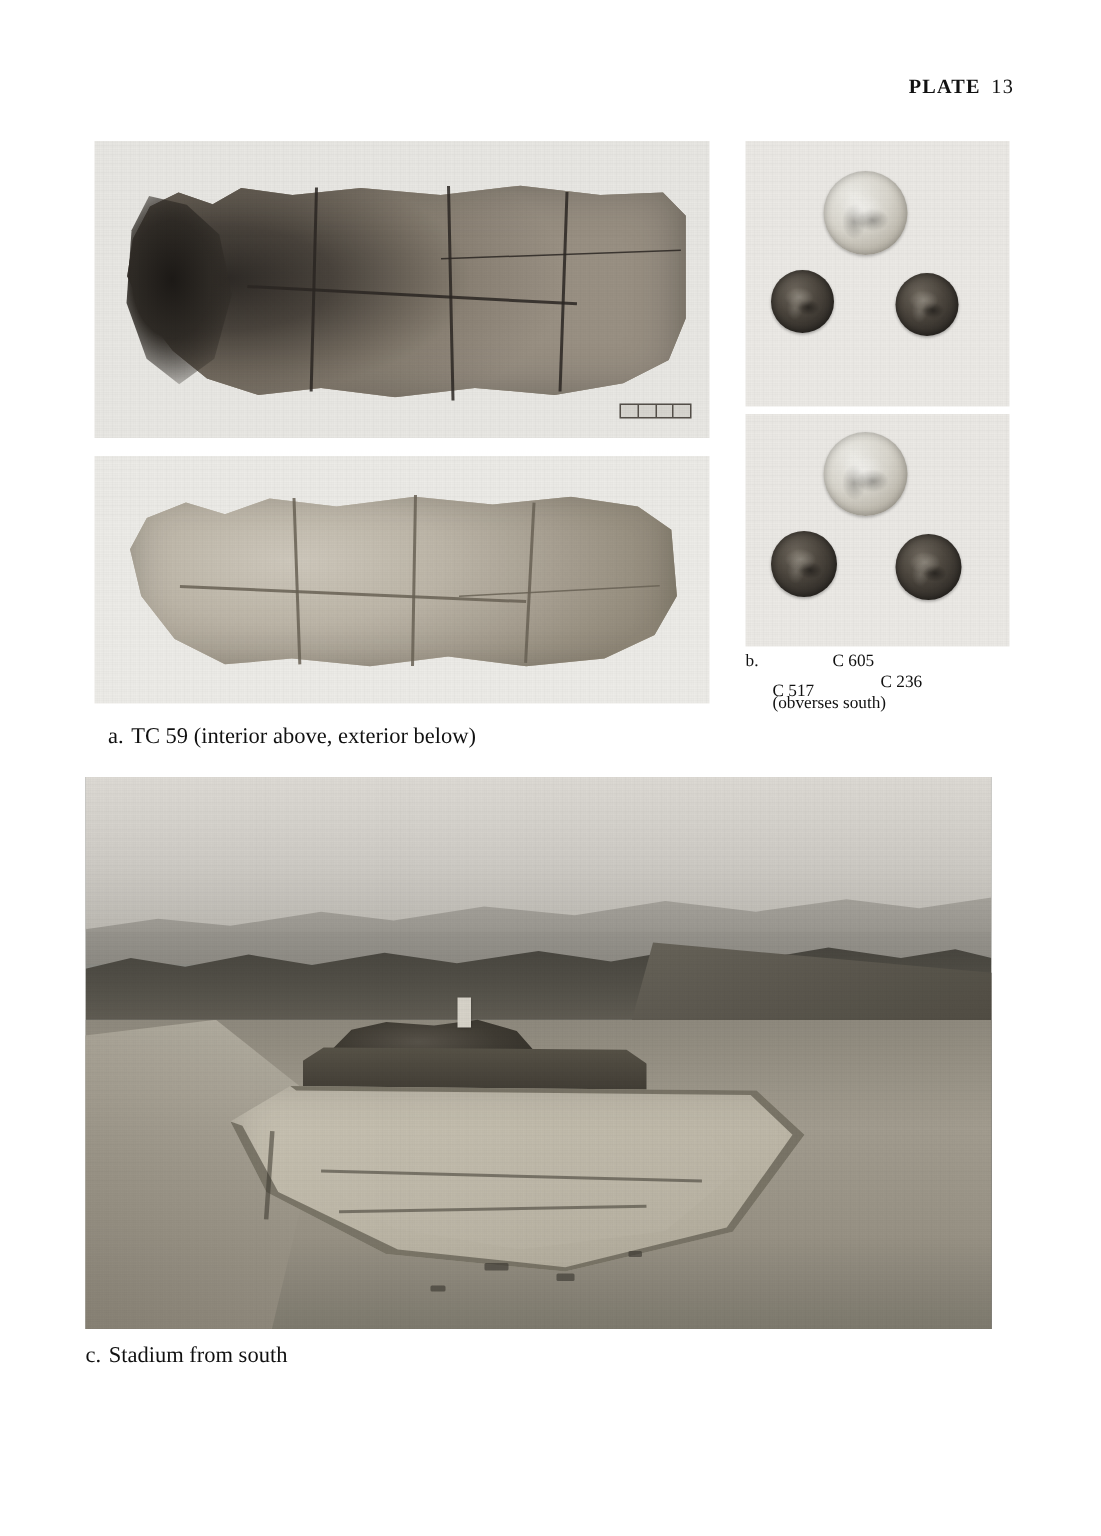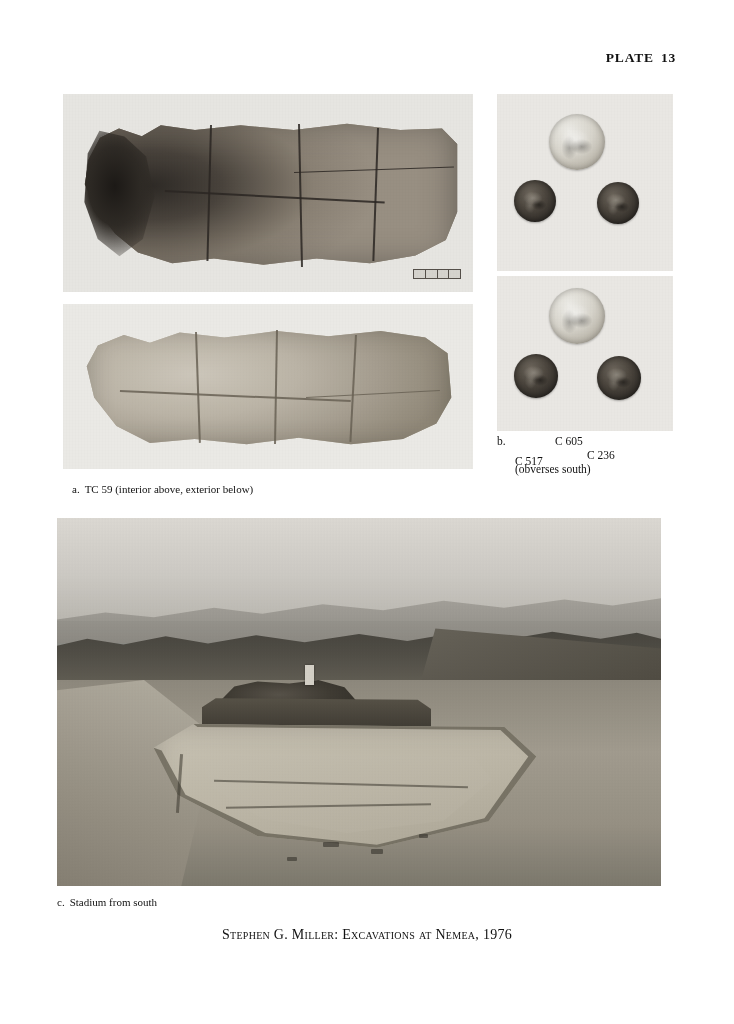--- a/index.html
+++ b/index.html
@@ -28,21 +28,21 @@
     right: 58px;
     font-family: "Liberation Serif", serif;
     font-size: 13.5px;
     letter-spacing: 0.06em;
     font-weight: bold;
     color: #111;
     white-space: nowrap;
   }
   .plate-header .num {
     margin-left: 7px;
-    font-weight: bold;
+    font-weight: normal;
   }
 
   
   .fig-a {
     position: absolute;
     left: 63px;
     top: 94px;
     width: 410px;
     height: 375px;
   }
@@ -142,21 +142,21 @@
   }
   .scale-bar i {
     flex: 1 1 auto;
     border-right: 1px solid #55504a;
   }
   .scale-bar i:last-child { border-right: none; }
 
   .caption {
     position: absolute;
     font-family: "Liberation Serif", serif;
-    font-size: 11px;
+    font-size: 15px;
     color: #111;
     white-space: nowrap;
   }
   .caption .lbl { margin-right: 5px; }
 
   .caption-a {
     left: 72px;
     top: 483px;
   }
 
@@ -482,17 +482,14 @@
     <div class="small-marks m2"></div>
     <div class="small-marks m3"></div>
     <div class="small-marks m4"></div>
     <div class="grain"></div>
   </div>
 
   <div class="caption caption-c">
     <span class="lbl">c.</span><span>Stadium from south</span>
   </div>
 
-  <div class="footer">
-    <span class="sc">Stephen G. Miller: Excavations at Nemea, 1976</span>
-  </div>
 
 </div>
 
 </body></html>

